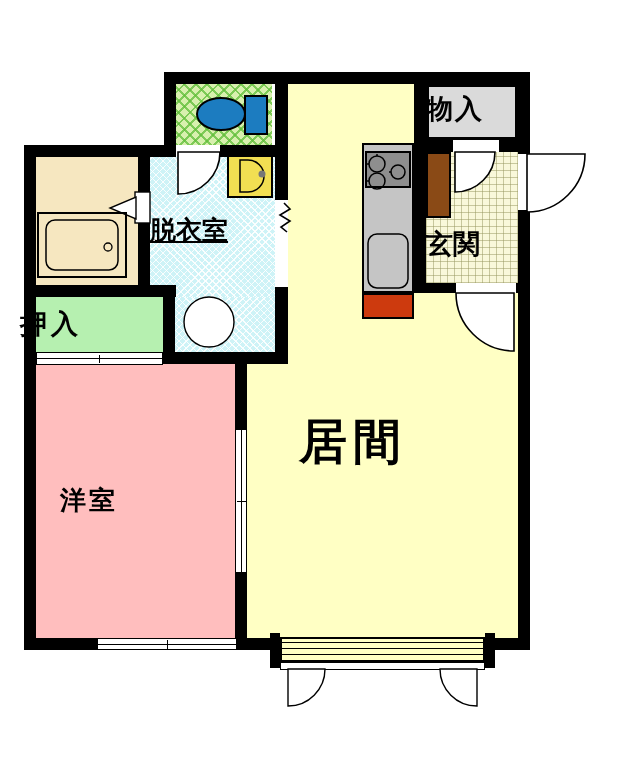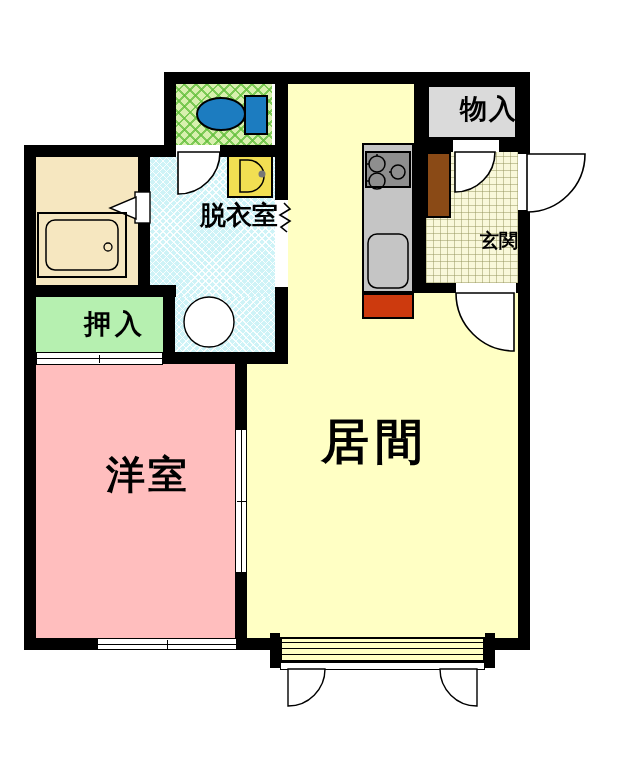--- a/index.html
+++ b/index.html
@@ -17,21 +17,21 @@
   .f-toilet{background-color:var(--toiletRoom,#d8f0ae);
     background-image:repeating-linear-gradient(45deg,rgba(96,190,58,.75) 0 2px,transparent 2px 8px),
                      repeating-linear-gradient(-45deg,rgba(96,190,58,.75) 0 2px,transparent 2px 8px);}
   .f-dress{background-color:var(--dressing,#cef3f7);
     background-image:repeating-linear-gradient(45deg,rgba(255,255,255,.9) 0 1px,transparent 1px 5px),
                      repeating-linear-gradient(-45deg,rgba(255,255,255,.9) 0 1px,transparent 1px 5px);}
   .f-genkan{background-color:var(--entrance,#f9f8da);
     background-image:repeating-linear-gradient(0deg,rgba(150,150,95,.5) 0 1px,transparent 1px 7px),
                      repeating-linear-gradient(90deg,rgba(150,150,95,.5) 0 1px,transparent 1px 7px);}
   
-  .lbl{color:#000;font-weight:bold;white-space:nowrap;text-align:right;line-height:1;}
+  .lbl{color:#000;font-weight:bold;white-space:nowrap;text-align:left;line-height:1;}
   
   .slide{position:absolute;background:#fff;border:1px solid #000;}
   .slide .mid{position:absolute;background:#000;}
   .slide .tick{position:absolute;background:#000;}
   svg.overlay{position:absolute;left:0;top:0;pointer-events:none;}
   .stripes{position:absolute;background-color:var(--living,#ffffc4);border:2px solid #000;
     background-image:repeating-linear-gradient(0deg,transparent 0 5px,#000 5px 6px);}
 </style>
 </head>
 <body>
@@ -91,24 +91,24 @@
   </div>
   <div class="slide" style="left:97px;top:638px;width:140px;height:12px;">
     <span class="mid" style="left:0;top:5px;width:140px;height:1px;"></span>
     <span class="tick" style="left:69px;top:1px;width:1px;height:9px;"></span>
   </div>
 
   <div class="stripes" style="left:280px;top:637px;width:205px;height:25px;"></div>
   <div class="open" style="left:280px;top:662px;width:205px;height:8px;border:1px solid #000;"></div>
 
   <div class="lbl" style="left:299px;top:418px;width:130px;font-size:48px;letter-spacing:6px;">居間</div>
-  <div class="lbl" style="left:60px;top:455px;width:130px;font-size:39px;letter-spacing:3px;">洋室</div>
-  <div class="lbl" style="left:150px;top:202px;width:128px;font-size:26px;">脱衣室</div>
-  <div class="lbl" style="left:36px;top:311px;width:110px;font-size:27px;letter-spacing:4px;">押入</div>
-  <div class="lbl" style="left:426px;top:231px;width:92px;font-size:19px;">玄関</div>
+  <div class="lbl" style="left:60px;top:487px;width:130px;font-size:26px;letter-spacing:3px;">洋室</div>
+  <div class="lbl" style="left:150px;top:217px;width:128px;font-size:26px;text-decoration:underline;">脱衣室</div>
+  <div class="lbl" style="left:20px;top:311px;width:110px;font-size:27px;letter-spacing:4px;">押入</div>
+  <div class="lbl" style="left:426px;top:231px;width:92px;font-size:27px;">玄関</div>
   <div class="lbl" style="left:426px;top:96px;width:92px;font-size:27px;letter-spacing:2px;">物入</div>
 
   <svg class="overlay" width="628" height="760" viewBox="0 0 628 760">
 
     <g fill="#fff" stroke="#000" stroke-width="1.6">
       <path d="M178,152 L178,194 A42,42 0 0 0 220,152 Z"></path>
     </g>
     <g fill="#fff" stroke="#000" stroke-width="1.6">
       <path d="M455,152 L455,192 A40,40 0 0 0 495,152 Z"></path>
     </g>

